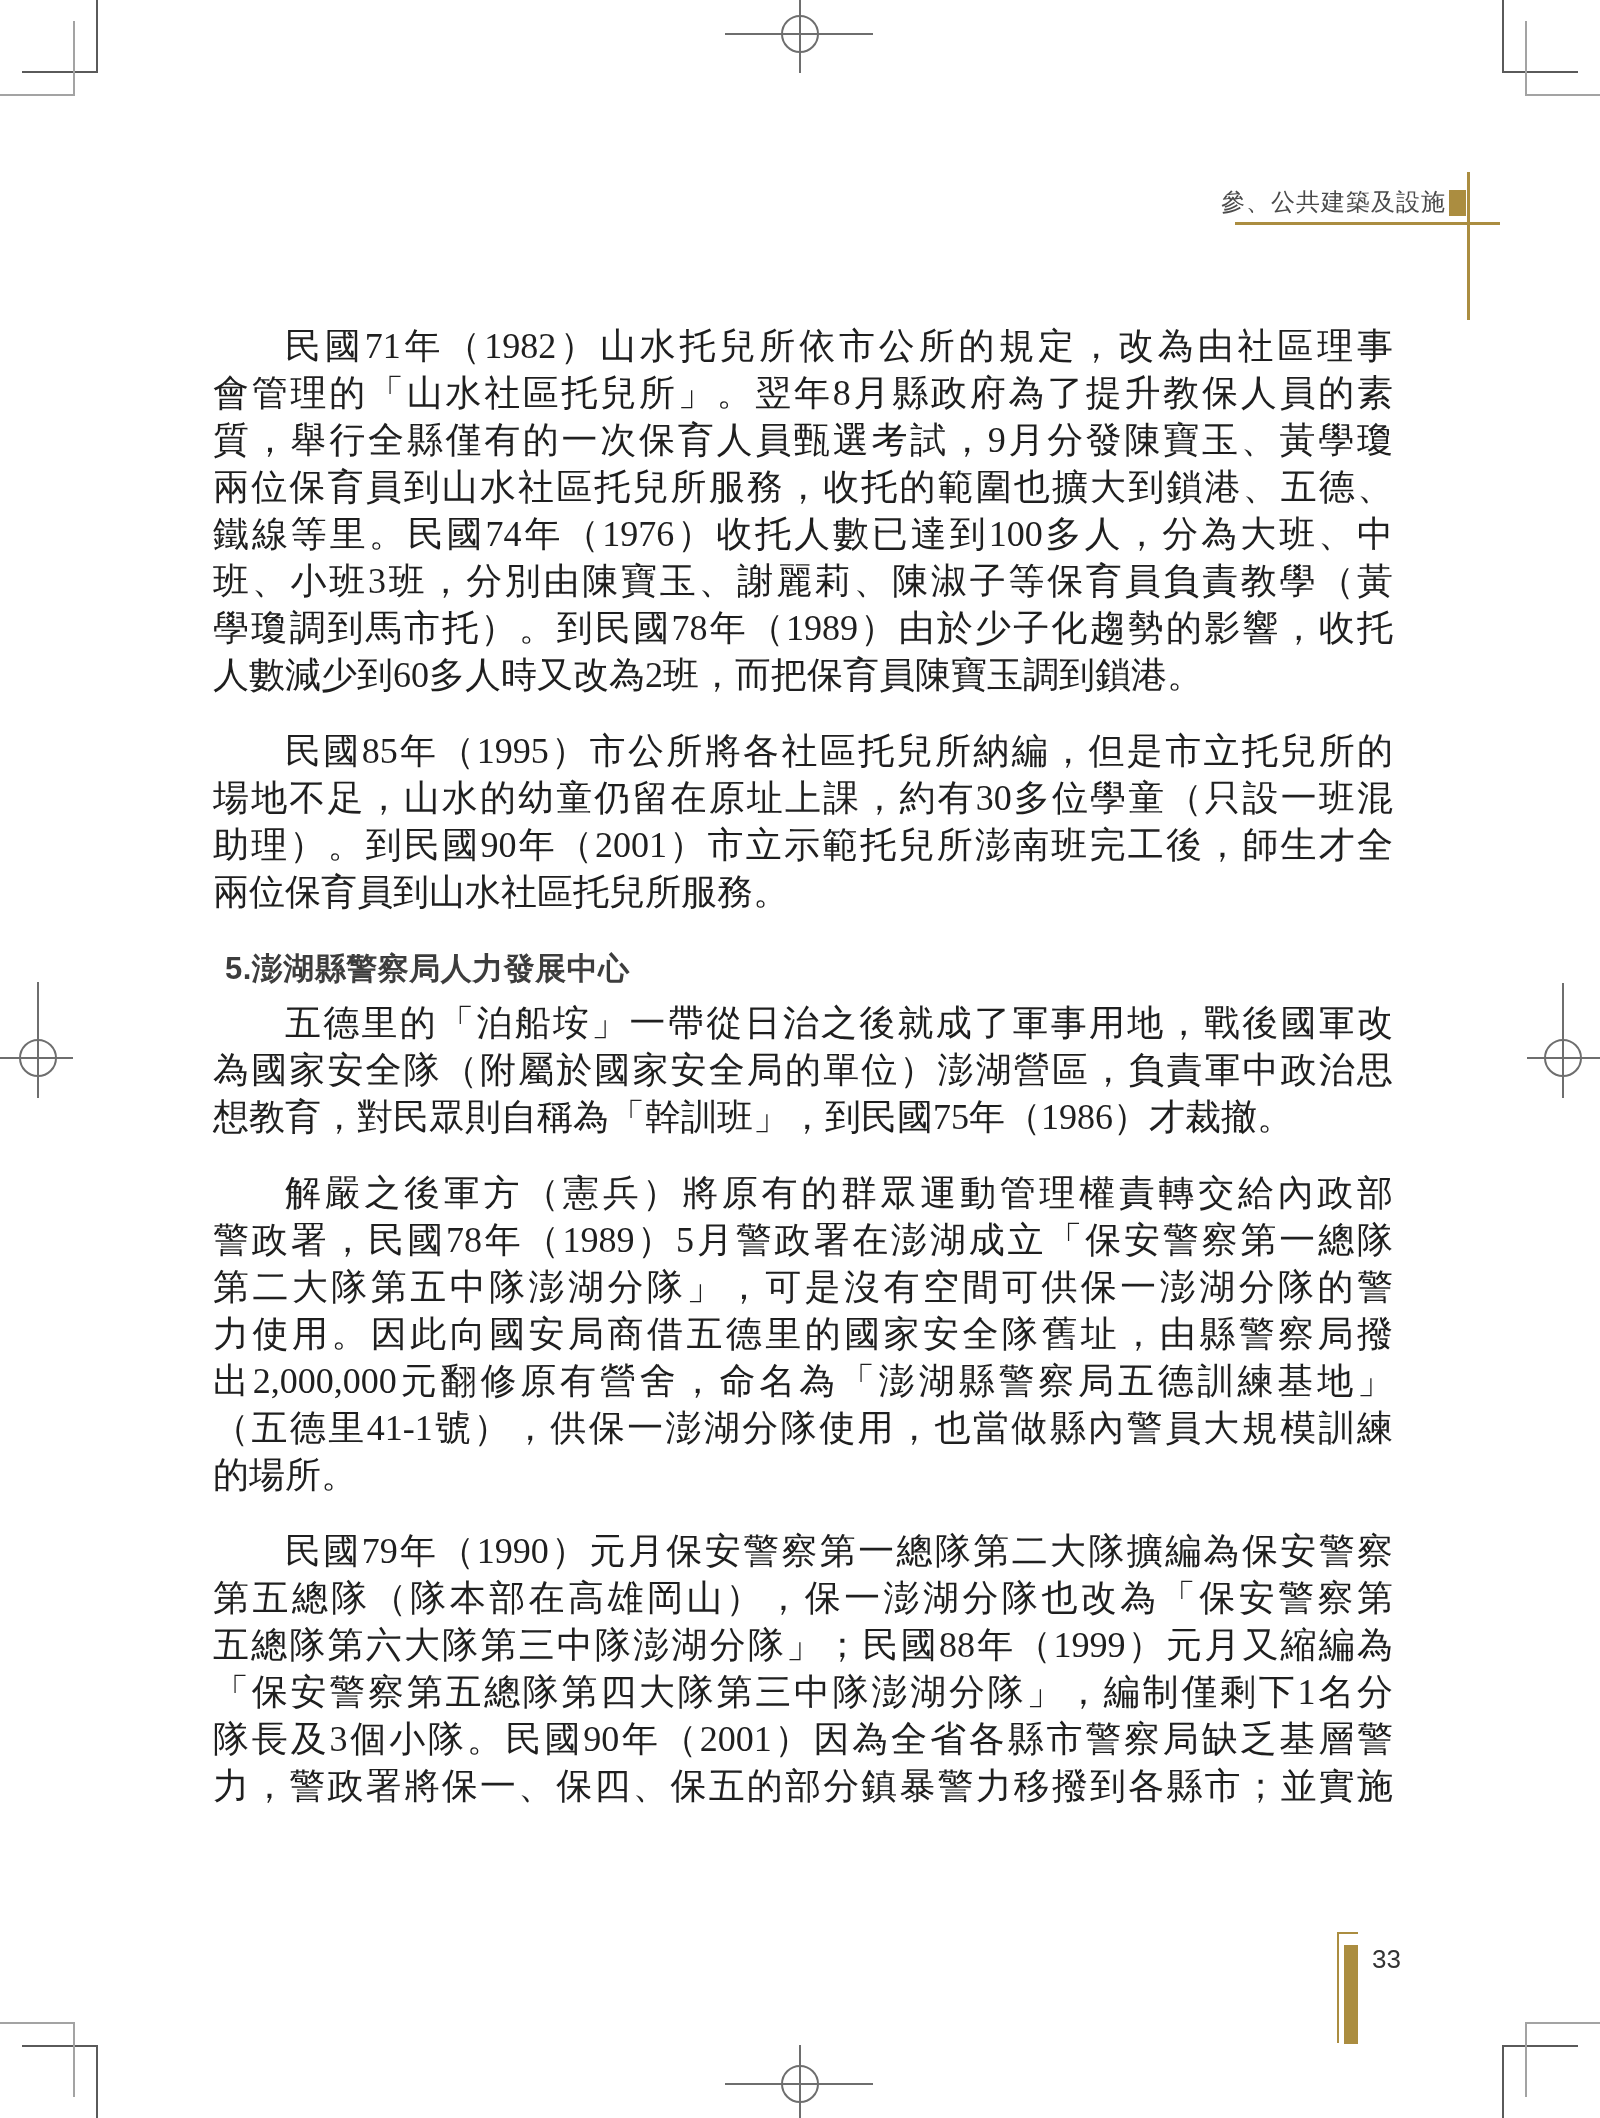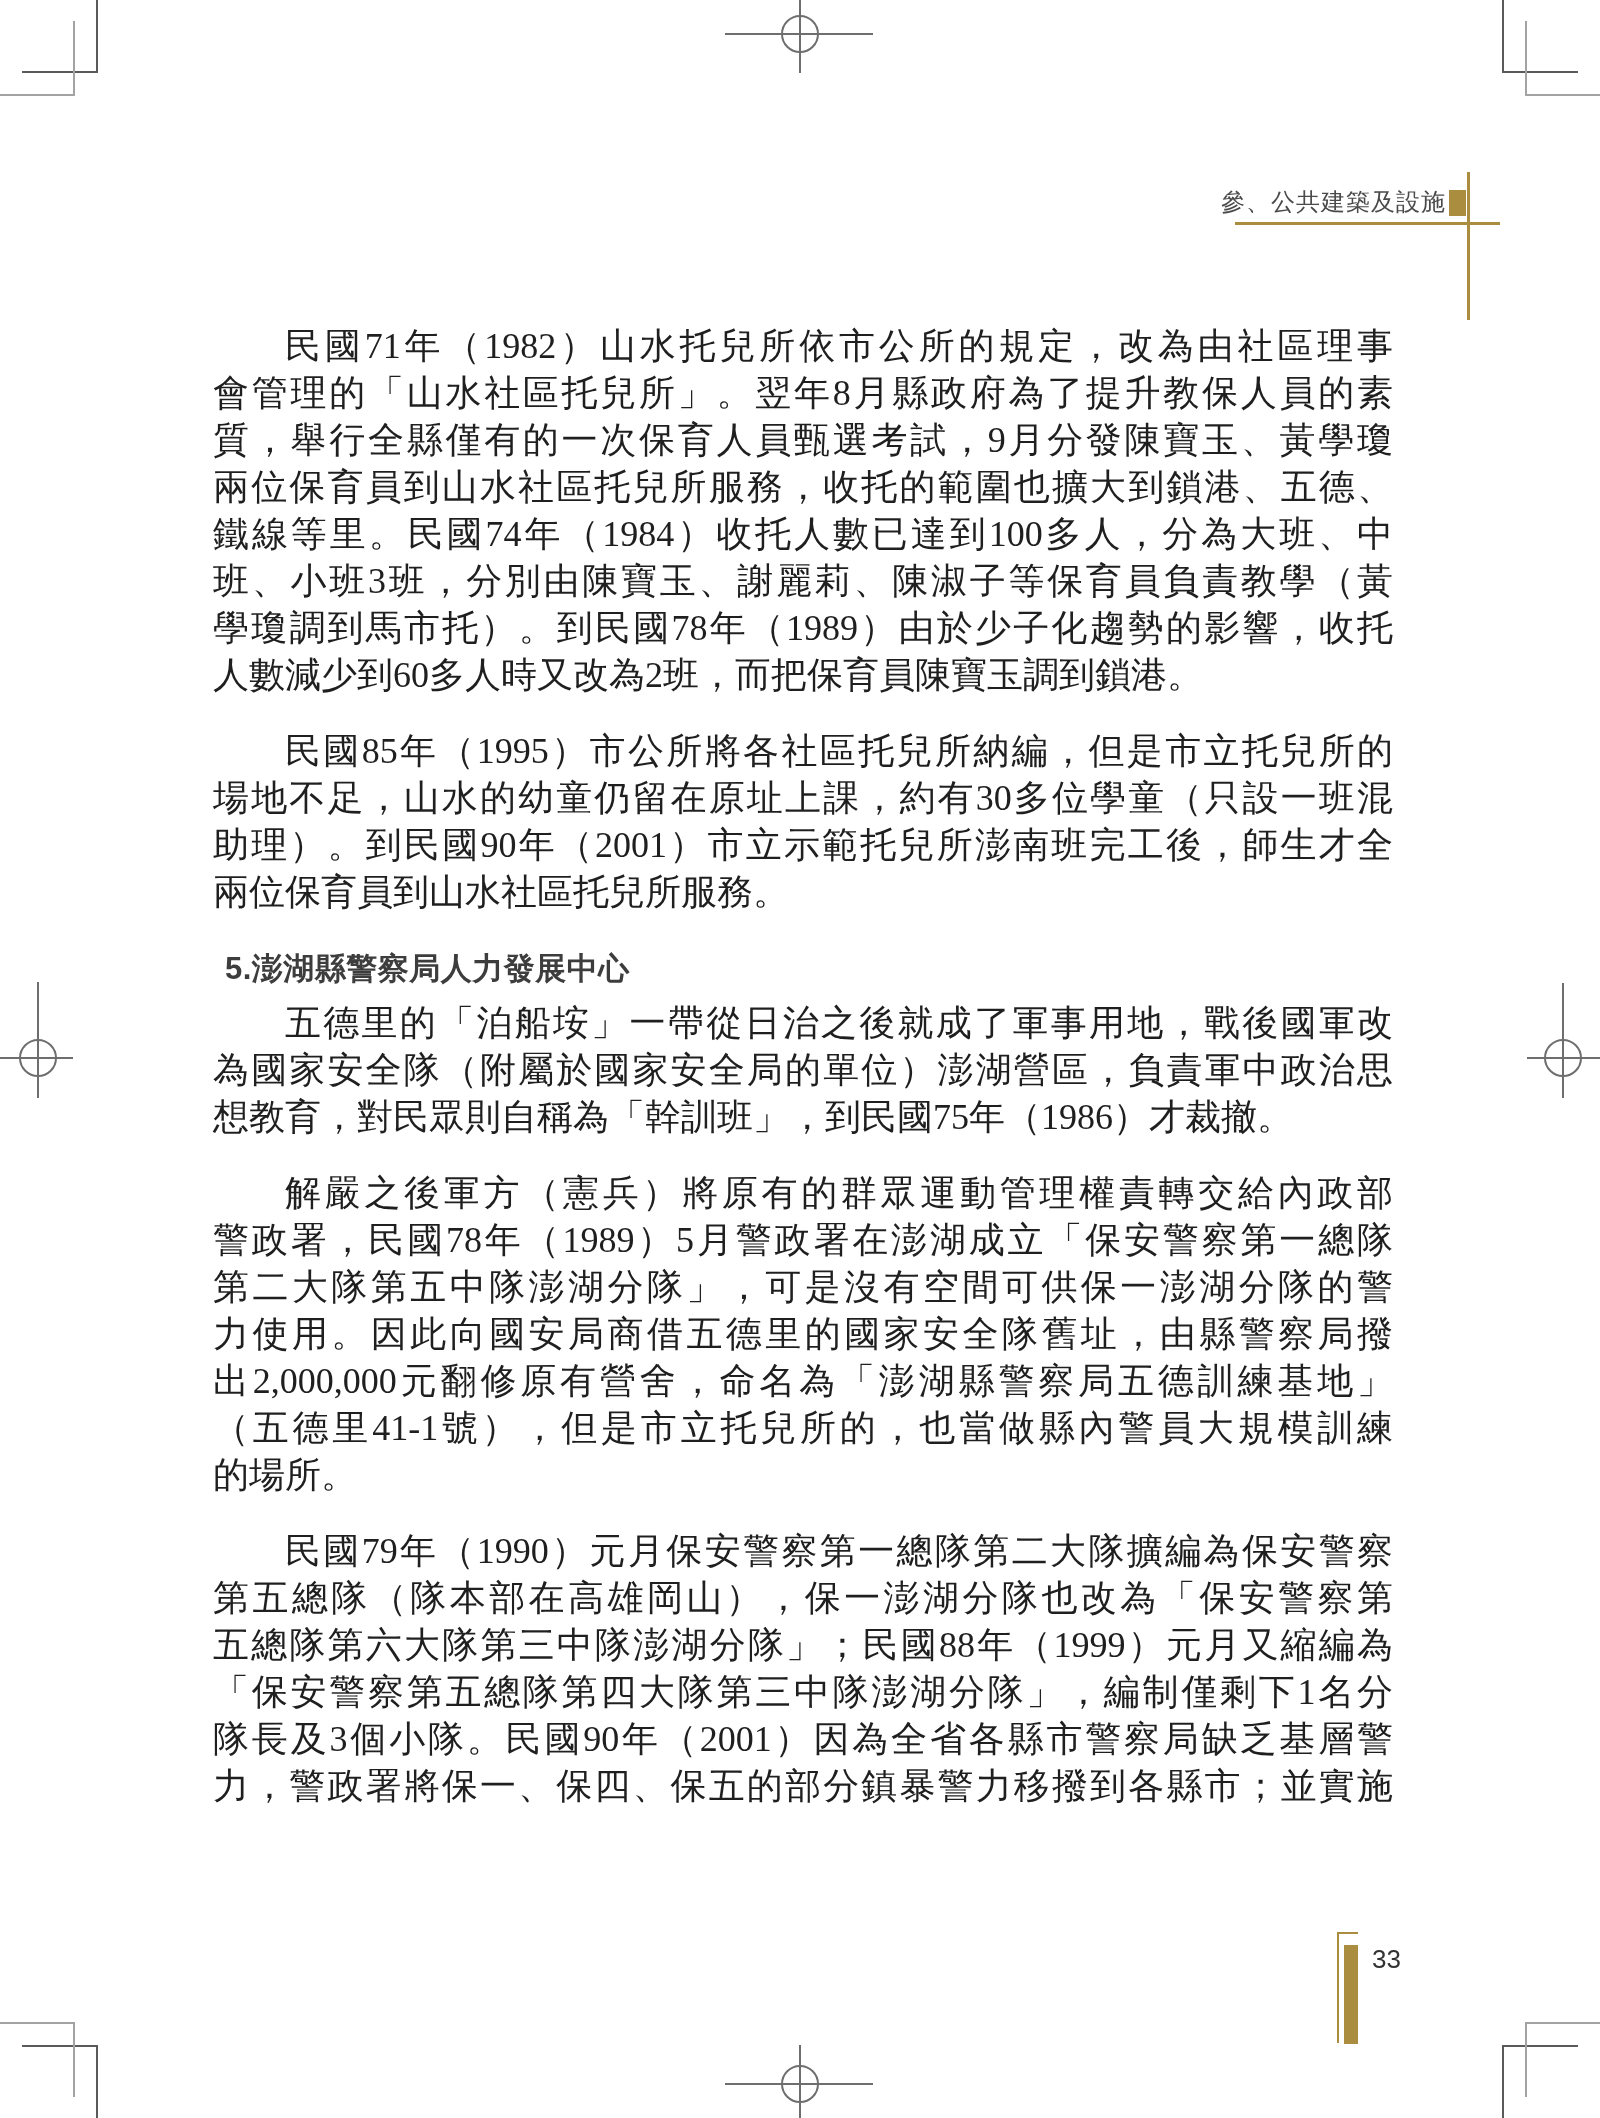--- a/index.html
+++ b/index.html
@@ -124,21 +124,21 @@
   <div class="abs gold" style="left:1467px;top:172px;width:3px;height:148px;"></div>
   <div class="abs gold" style="left:1235px;top:222px;width:265px;height:3px;"></div>
 
   <div id="body-column">
 
     <div class="para">
       <div class="line para-start">民國71年（1982）山水托兒所依市公所的規定，改為由社區理事</div>
       <div class="line">會管理的「山水社區托兒所」。翌年8月縣政府為了提升教保人員的素</div>
       <div class="line">質，舉行全縣僅有的一次保育人員甄選考試，9月分發陳寶玉、黃學瓊</div>
       <div class="line">兩位保育員到山水社區托兒所服務，收托的範圍也擴大到鎖港、五德、</div>
-      <div class="line">鐵線等里。民國74年（1984）收托人數已達到100多人，分為大班、中</div>
+      <div class="line">鐵線等里。民國74年（1976）收托人數已達到100多人，分為大班、中</div>
       <div class="line">班、小班3班，分別由陳寶玉、謝麗莉、陳淑子等保育員負責教學（黃</div>
       <div class="line">學瓊調到馬市托）。到民國78年（1989）由於少子化趨勢的影響，收托</div>
       <div class="line para-end">人數減少到60多人時又改為2班，而把保育員陳寶玉調到鎖港。</div>
     </div>
 
     <div class="para">
       <div class="line para-start">民國85年（1995）市公所將各社區托兒所納編，但是市立托兒所的</div>
       <div class="line">場地不足，山水的幼童仍留在原址上課，約有30多位學童（只設一班混</div>
       <div class="line">助理）。到民國90年（2001）市立示範托兒所澎南班完工後，師生才全</div>
       <div class="line para-end">兩位保育員到山水社區托兒所服務。</div>
@@ -151,21 +151,21 @@
       <div class="line">為國家安全隊（附屬於國家安全局的單位）澎湖營區，負責軍中政治思</div>
       <div class="line para-end">想教育，對民眾則自稱為「幹訓班」，到民國75年（1986）才裁撤。</div>
     </div>
 
     <div class="para">
       <div class="line para-start">解嚴之後軍方（憲兵）將原有的群眾運動管理權責轉交給內政部</div>
       <div class="line">警政署，民國78年（1989）5月警政署在澎湖成立「保安警察第一總隊</div>
       <div class="line">第二大隊第五中隊澎湖分隊」，可是沒有空間可供保一澎湖分隊的警</div>
       <div class="line">力使用。因此向國安局商借五德里的國家安全隊舊址，由縣警察局撥</div>
       <div class="line">出2,000,000元翻修原有營舍，命名為「澎湖縣警察局五德訓練基地」</div>
-      <div class="line">（五德里41-1號），但是市立托兒所的，也當做縣內警員大規模訓練</div>
+      <div class="line">（五德里41-1號），供保一澎湖分隊使用，也當做縣內警員大規模訓練</div>
       <div class="line para-end">的場所。</div>
     </div>
 
     <div class="para">
       <div class="line para-start">民國79年（1990）元月保安警察第一總隊第二大隊擴編為保安警察</div>
       <div class="line">第五總隊（隊本部在高雄岡山），保一澎湖分隊也改為「保安警察第</div>
       <div class="line">五總隊第六大隊第三中隊澎湖分隊」；民國88年（1999）元月又縮編為</div>
       <div class="line">「保安警察第五總隊第四大隊第三中隊澎湖分隊」，編制僅剩下1名分</div>
       <div class="line">隊長及3個小隊。民國90年（2001）因為全省各縣市警察局缺乏基層警</div>
       <div class="line">力，警政署將保一、保四、保五的部分鎮暴警力移撥到各縣市；並實施</div>

